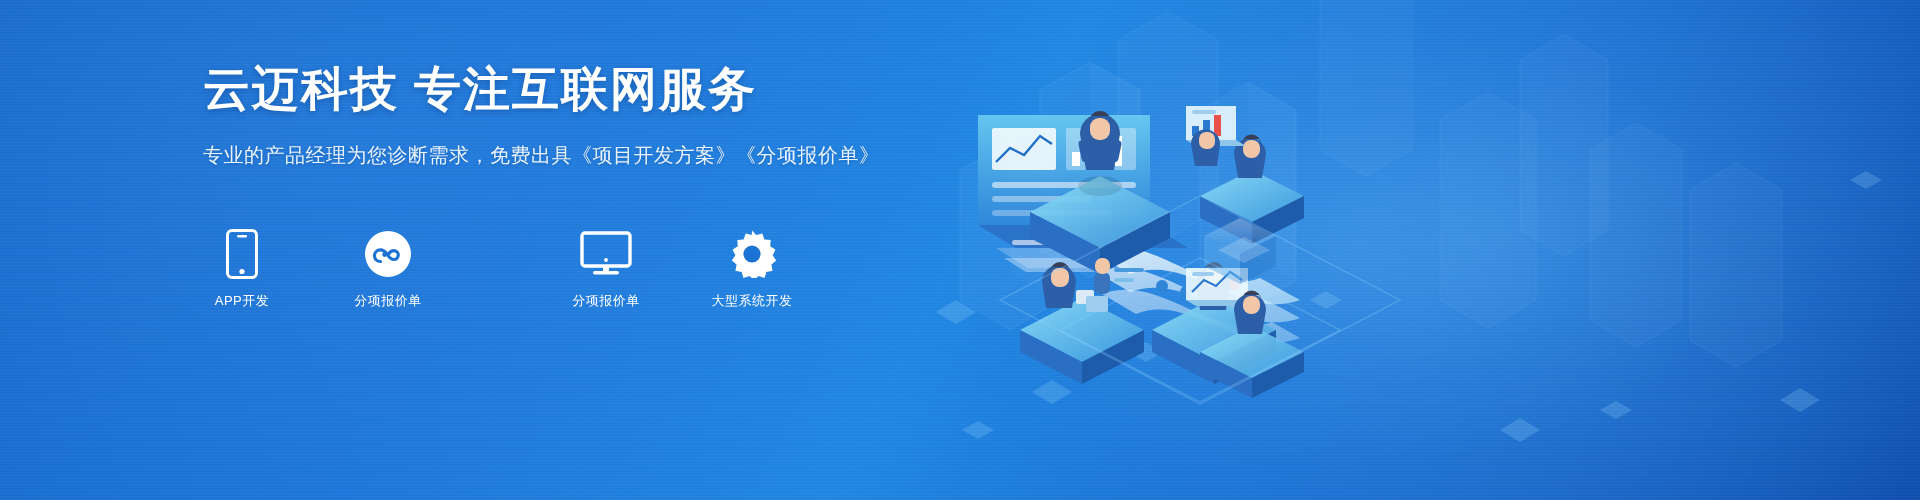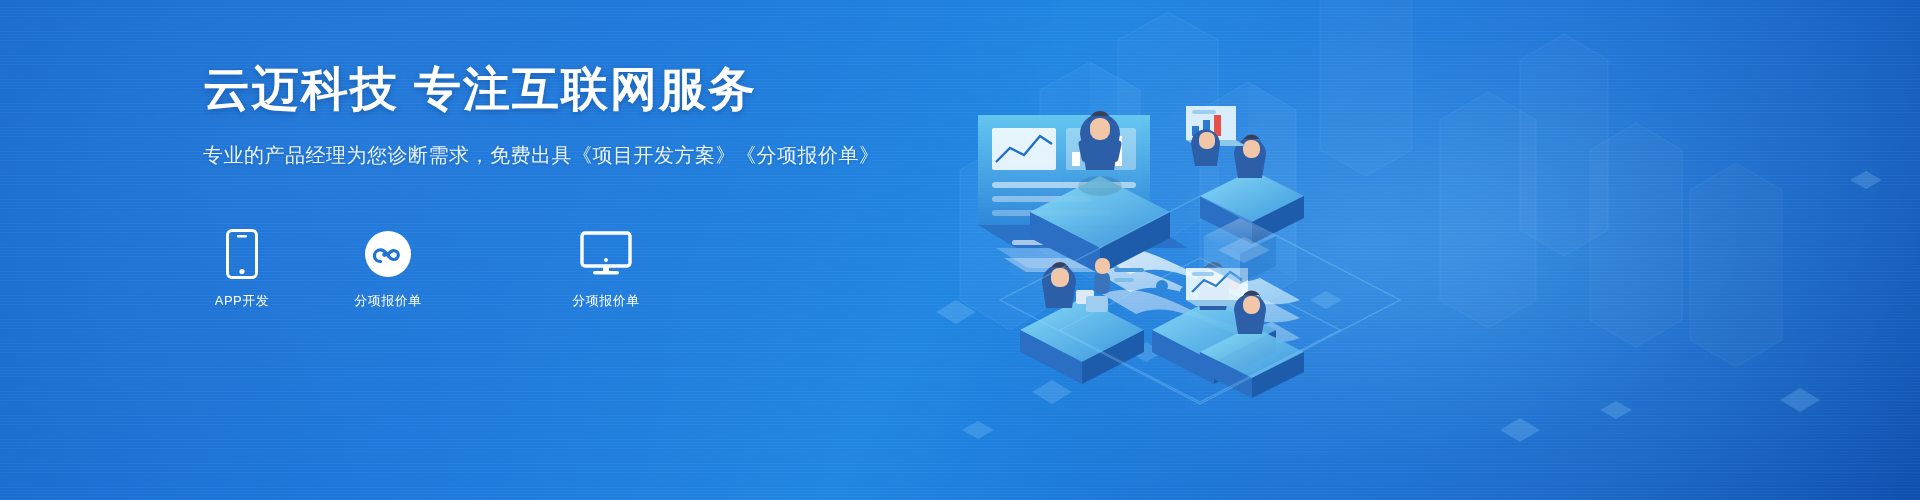--- a/index.html
+++ b/index.html
@@ -103,20 +103,29 @@
           <rect x="2" y="2" width="48" height="33" rx="3" fill="none" stroke="#ffffff" stroke-width="3.4"></rect>
           <circle cx="26" cy="29" r="1.9" fill="#ffffff"></circle>
           <rect x="23" y="35" width="6" height="5" fill="#ffffff"></rect>
           <rect x="13" y="40" width="26" height="3.6" rx="1.8" fill="#ffffff"></rect>
         </svg>
       </span>
       <span class="lbl">分项报价单</span>
     </div>
     <div class="sp"></div>
 
+    <div class="icon-item">
+      <span class="glyph">
+        <svg width="48" height="48" viewBox="0 0 48 48">
+          <path d="M24 0.5l4.2 4.6 6.1-1.6 2.1 5.9 6.3.6-.5 6.3 5.3 3.4-2.9 5.6 3.6 5.2-4.8 4.1 1.2 6.2-6.2 1.1-1.9 6-6-2-4.5 4.4-4.5-4.4-6 2-1.9-6-6.2-1.1 1.2-6.2-4.8-4.1 3.6-5.2-2.9-5.6 5.3-3.4-.5-6.3 6.3-.6 2.1-5.9 6.1 1.6z" fill="#ffffff"></path>
+          <circle cx="24" cy="24" r="8.6" fill="#1c73d4"></circle>
+        </svg>
+      </span>
+      <span class="lbl">大型系统开发</span>
+    </div>
 
   </div>
 
   <div class="illus">
     <svg width="1020" height="500" viewBox="0 0 1020 500">
       <defs>
         <linearGradient id="gPanel" x1="0" y1="0" x2="0" y2="1">
           <stop offset="0%" stop-color="#6fd0f2" stop-opacity="0.95"></stop>
           <stop offset="100%" stop-color="#2f86d8" stop-opacity="0.9"></stop>
         </linearGradient>

